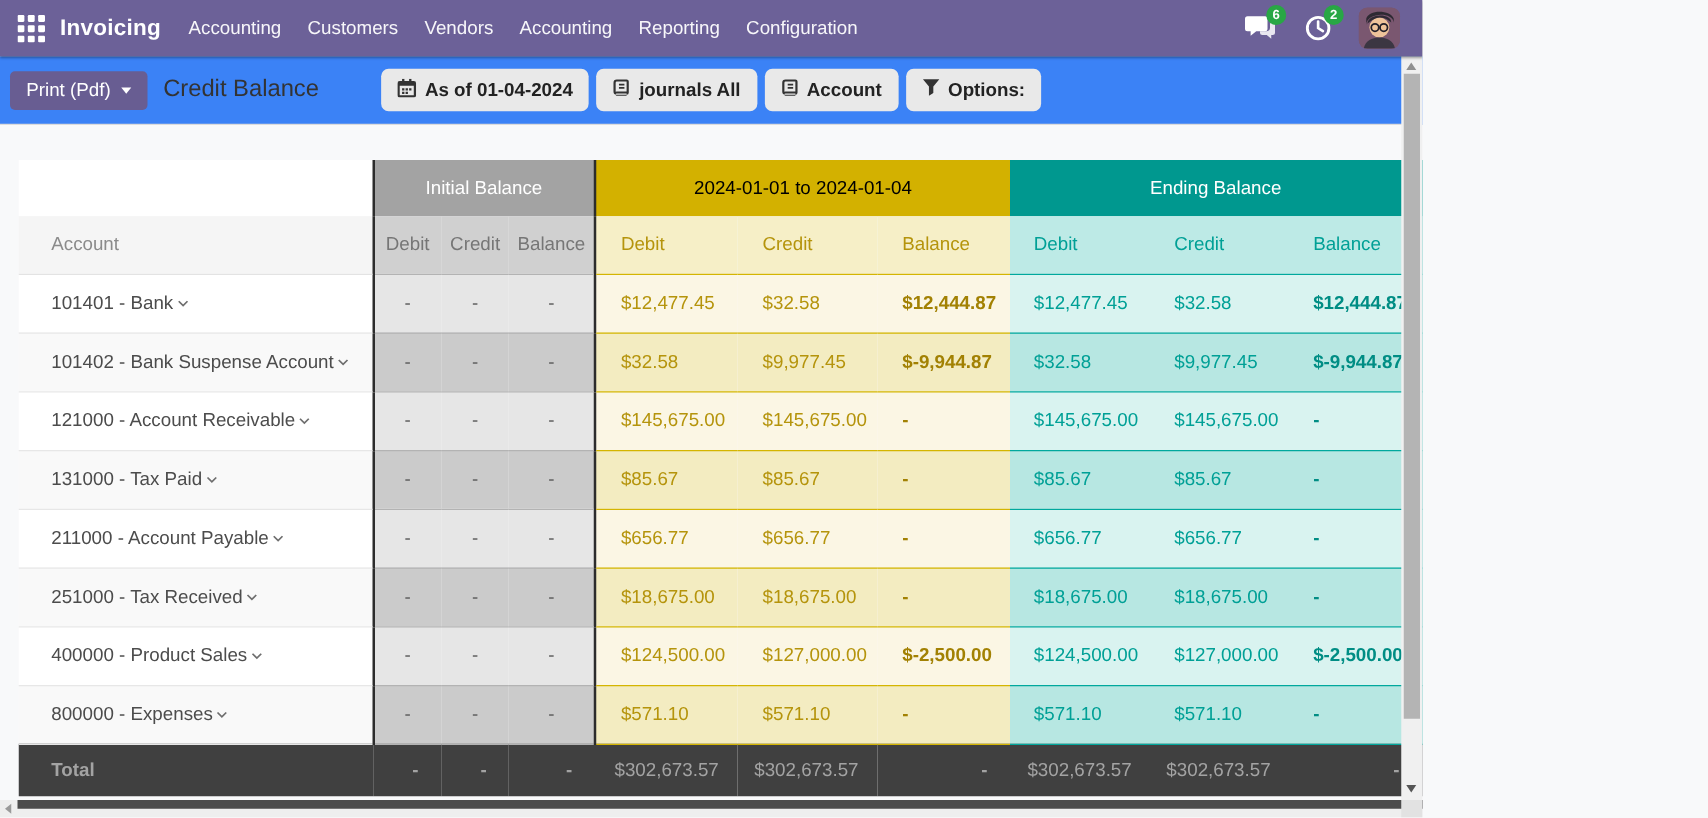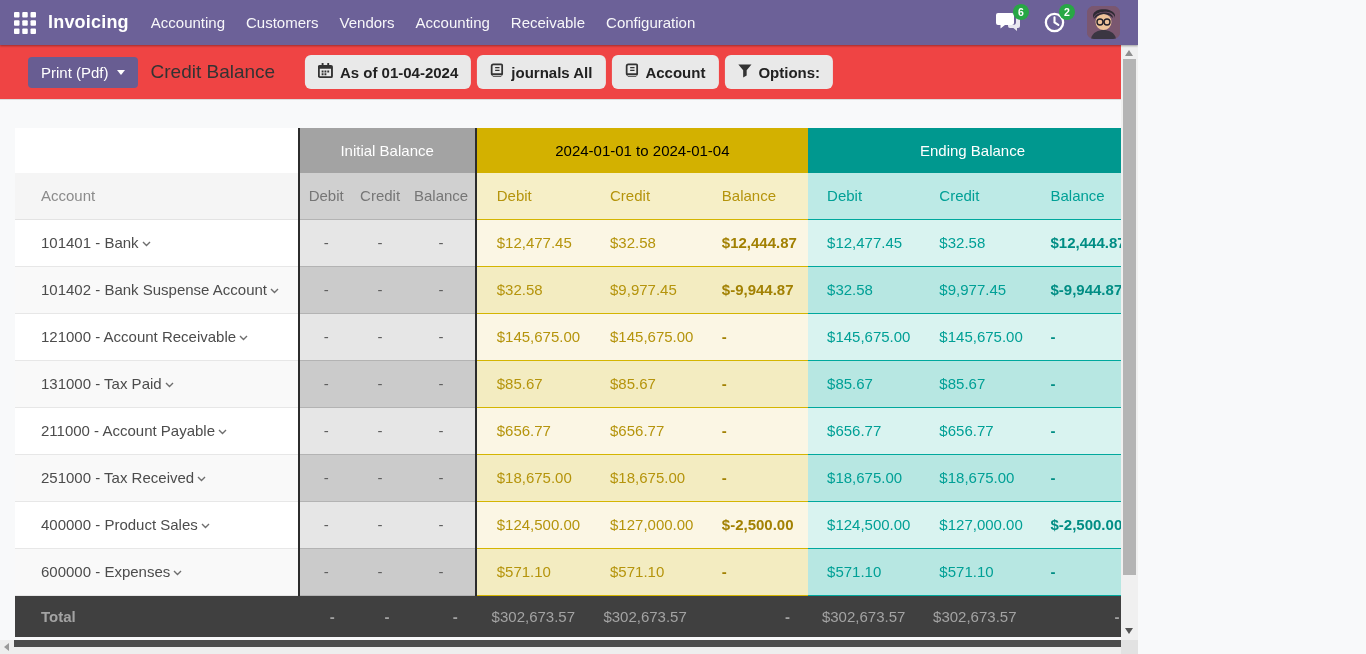--- a/index.html
+++ b/index.html
@@ -15,22 +15,22 @@
   .nav-menu { display:flex; align-items:center; gap:21px; margin-left:8px; }
   .menu-item { color:rgba(255,255,255,.95); font-size:15px; cursor:pointer; padding:12px 0; }
   .systray { margin-left:auto; display:flex; align-items:center; gap:20px; padding-right:6px; }
   .tray-icon { position:relative; width:26px; height:24px; cursor:pointer; display:flex; align-items:center; justify-content:center; }
   .badge { position:absolute; top:-7px; right:-8px; min-width:16px; height:16px; border-radius:9px;
            background:var(--badge_green,#28a745); color:#fff; font-size:10.5px; font-weight:700;
            display:flex; align-items:center; justify-content:center; padding:0 4px; }
   .avatar { width:33px; height:33px; border-radius:7px; overflow:hidden; cursor:pointer; background:#7a5770; }
 
   
-  .toolbar { height:55px; background:#ef4444; border-bottom:1px solid #dcdcdc; display:flex;
-             align-items:center; padding-left:28px; position:relative; }
+  .toolbar { height:55px; background:#3b82f6; border-bottom:1px solid #dcdcdc; display:flex;
+             align-items:center; padding-left:8px; position:relative; }
   .print-btn { background:var(--print_btn,#685d92); color:#fff; border:none; border-radius:4px;
                height:31px; padding:0 13px; font-size:15px; font-weight:500; font-family:inherit;
                display:flex; align-items:center; gap:8px; cursor:pointer; }
   .caret-down { width:0; height:0; border-left:4px solid transparent; border-right:4px solid transparent;
                 border-top:5px solid #fff; }
   .view-title { font-size:19px; color:var(--title_text,#333); margin-left:13px; }
   .filter-bar { position:absolute; left:50%; top:50%; transform:translate(-50%,-50%);
                 display:flex; gap:6px; }
   .f-btn { background:var(--filter_btn_bg,#e9e9e9); border:none; border-radius:6px; height:34px;
            padding:0 13px; display:flex; align-items:center; gap:7px; font-size:15px; font-weight:700;
@@ -117,21 +117,21 @@
             <rect x="18" y="18" width="6" height="6" rx="1"></rect>
         </g>
       </svg>
     </div>
     <div class="brand">Invoicing</div>
     <div class="nav-menu">
         <div class="menu-item">Accounting</div>
         <div class="menu-item">Customers</div>
         <div class="menu-item">Vendors</div>
         <div class="menu-item">Accounting</div>
-        <div class="menu-item">Receivable</div>
+        <div class="menu-item">Reporting</div>
         <div class="menu-item">Configuration</div>
       </div>
 
     <div class="systray">
       <div class="tray-icon">
         <svg width="24" height="22" viewBox="0 0 24 22">
           <path fill="#ffffff" d="M2 1h14a2 2 0 0 1 2 2v8a2 2 0 0 1-2 2h-7l-4.5 3.6V13H2a2 2 0 0 1-2-2V3a2 2 0 0 1 2-2z"></path>
           <path fill="#ffffff" d="M20 6h2a2 2 0 0 1 2 2v6a2 2 0 0 1-2 2h-1v3l-3.6-3H14a2 2 0 0 1-2-2v-1h5a3 3 0 0 0 3-3V6z" opacity="0.85"></path>
         </svg>
         <span class="badge">6</span>
@@ -319,21 +319,21 @@
             <td class="i">-</td>
             <td class="i">-</td>
             <td class="p bl-dark">$124,500.00</td>
             <td class="p">$127,000.00</td>
             <td class="p bal">$-2,500.00</td>
             <td class="e">$124,500.00</td>
             <td class="e">$127,000.00</td>
             <td class="e bal br-teal">$-2,500.00</td>
           </tr>
           <tr class="data-row">
-            <td class="acc"><span>600000 - Expenses</span><span class="acc-chevron"><svg width="9" height="6" viewBox="0 0 9 6">
+            <td class="acc"><span>800000 - Expenses</span><span class="acc-chevron"><svg width="9" height="6" viewBox="0 0 9 6">
                   <path d="M1 1l3.5 3.5L8 1" fill="none" stroke="#6e6e6e" stroke-width="1.4"></path>
                 </svg></span></td>
             <td class="i bl-dark">-</td>
             <td class="i">-</td>
             <td class="i">-</td>
             <td class="p bl-dark">$571.10</td>
             <td class="p">$571.10</td>
             <td class="p bal">-</td>
             <td class="e">$571.10</td>
             <td class="e">$571.10</td>

